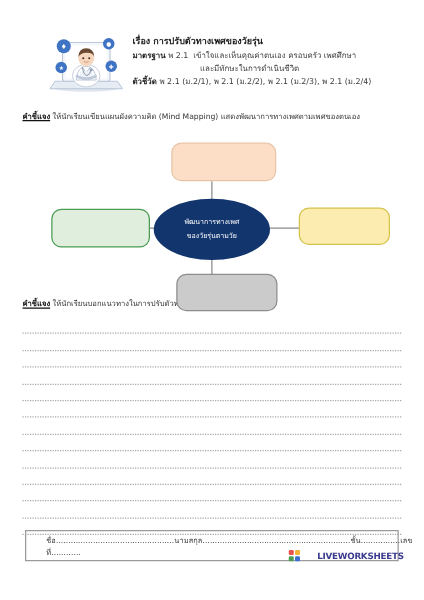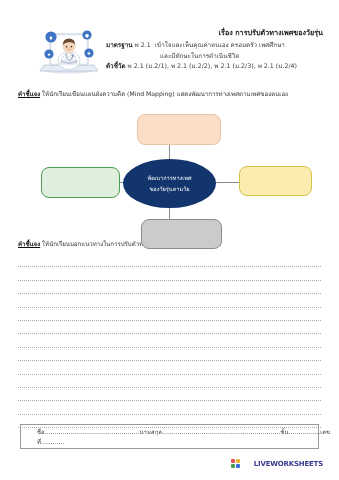--- a/index.html
+++ b/index.html
@@ -46,21 +46,20 @@
     line-height: 10.5px;
     color: #3a3a3a;
     white-space: nowrap;
   }
   .t-title {
     font-size: 7.2px;
     font-weight: bold;
     color: #1b1b1b;
     line-height: 11px;
     margin-bottom: 2px;
-    text-align: right;
   }
   .t-lbl { font-weight: bold; color: #1b1b1b; }
   .t-indent { padding-left: 54px; }
 
   
   .instr {
     font-size: 6.1px;
     line-height: 9px;
     color: #333;
     padding: 0 18px;
@@ -159,21 +158,21 @@
     padding-left: 16px;
     font-size: 5.9px;
     color: #3a3a3a;
     letter-spacing: 0.1px;
   }
 
   
   .lw {
     position: absolute;
     right: 16px;
-    top: 459px;
+    top: 440px;
     display: flex;
     align-items: center;
     gap: 14px;
     text-align: center;
   }
   .lw-mark {
     width: 9px; height: 9px;
     display: grid;
     grid-template-columns: 1fr 1fr;
     grid-template-rows: 1fr 1fr;

